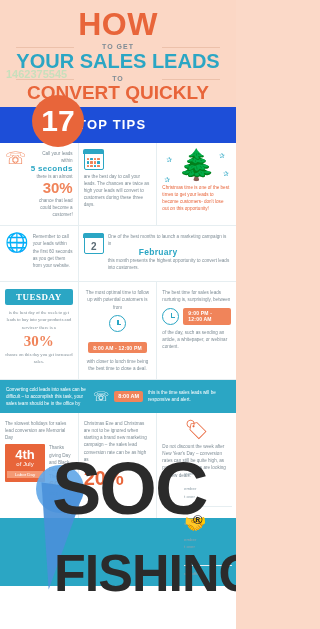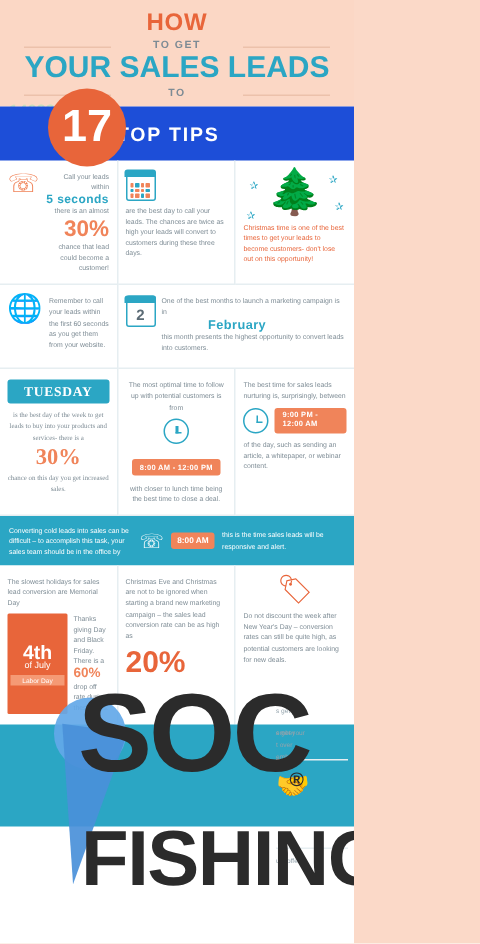--- a/index.html
+++ b/index.html
@@ -13,21 +13,21 @@
   .page { width:236px; height:629px; position:relative; background:#ffffff; }
 
   
   .header {
     background:#fbd7c5;
     padding:8px 6px 4px;
     text-align:center;
     position:relative;
   }
   .h-how {
-    font-size:16px; font-weight:bold; color:#e8653a;
+    font-size:32px; font-weight:bold; color:#e8653a;
     letter-spacing:0.5px; line-height:1;
   }
   .h-small {
     font-size:7px; font-weight:bold; color:#7d8b95;
     letter-spacing:1px; margin:3px 0 1px; position:relative;
   }
   .h-small::before, .h-small::after {
     content:""; position:absolute; top:50%; width:58px; height:1px;
     background:#ecc1ab;
   }
@@ -118,21 +118,21 @@
     background:#f0845a;color:#fff;font-size:5.5px;font-weight:bold;padding:2.5px 4px;border-radius:2px;
     white-space:nowrap;
   }
   .bs-phone{font-size:13px;color:#fff;line-height:1;}
 
   
   .holrow{display:grid;grid-template-columns:1fr 1fr 1fr;background:#fff;}
   .holcell{padding:7px 5px;border-right:1px solid #e6eef1;min-height:86px;}
   .holcell:nth-child(3){border-right:none;}
   .julybox{
-    background:#e8653a;color:#fff;width:40px;padding:19px 2px;text-align:center;border-radius:1px;
+    background:#e8653a;color:#fff;width:40px;padding:4px 2px;text-align:center;border-radius:1px;
   }
   .julybox .d{font-size:13px;font-weight:bold;line-height:1;}
   .julybox .m{font-size:6px;line-height:1.3;}
   .julybox .lb{font-size:4.4px;background:#f59a75;margin-top:2px;padding:1px 0;}
   .pct20{font-size:20px;font-weight:bold;color:#e8653a;}
   .tag-ico{color:#e8653a;font-size:19px;line-height:1;}
 
   
   .footer{background:#2ba6c4;height:68px;position:relative;padding:6px;}
 
@@ -171,20 +171,21 @@
 </head>
 <body>
 
 <div class="page">
 
   <div class="header">
     <div class="h-how">HOW</div>
     <div class="h-small">TO GET</div>
     <div class="h-sales">YOUR SALES LEADS</div>
     <div class="h-small">TO</div>
+    <div class="h-convert">CONVERT QUICKLY</div>
   </div>
   <div class="ghostnum">1462375545</div>
 
   <div class="tipsbar">
     <div class="badge17">17</div>
     <div class="lbl">TOP TIPS</div>
   </div>
 
   <div class="grid">
 

